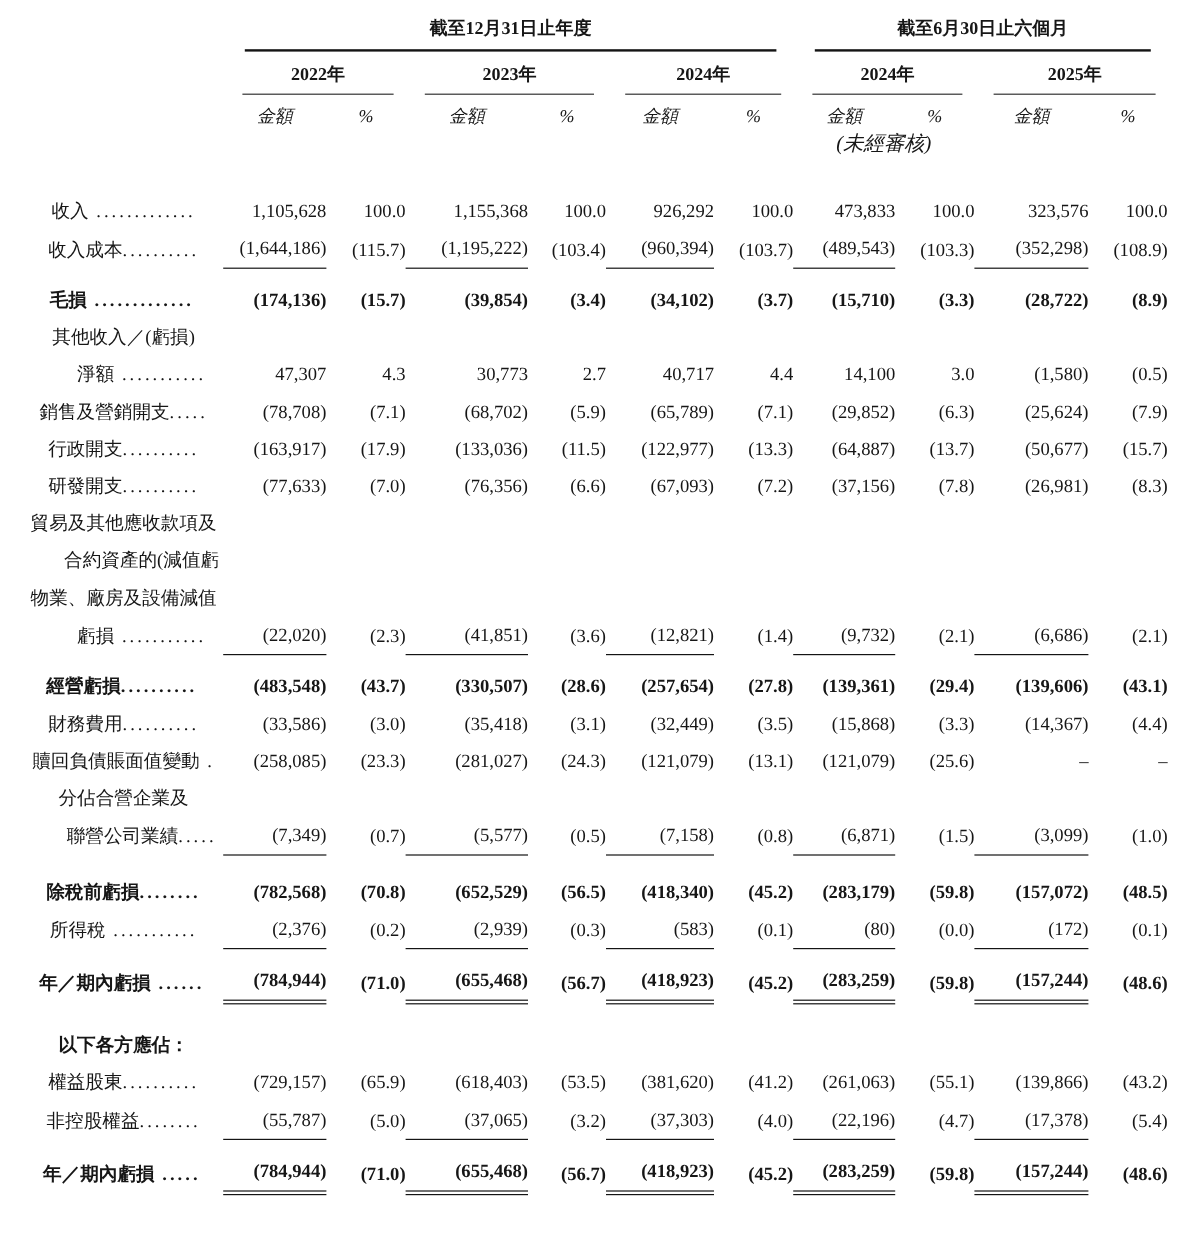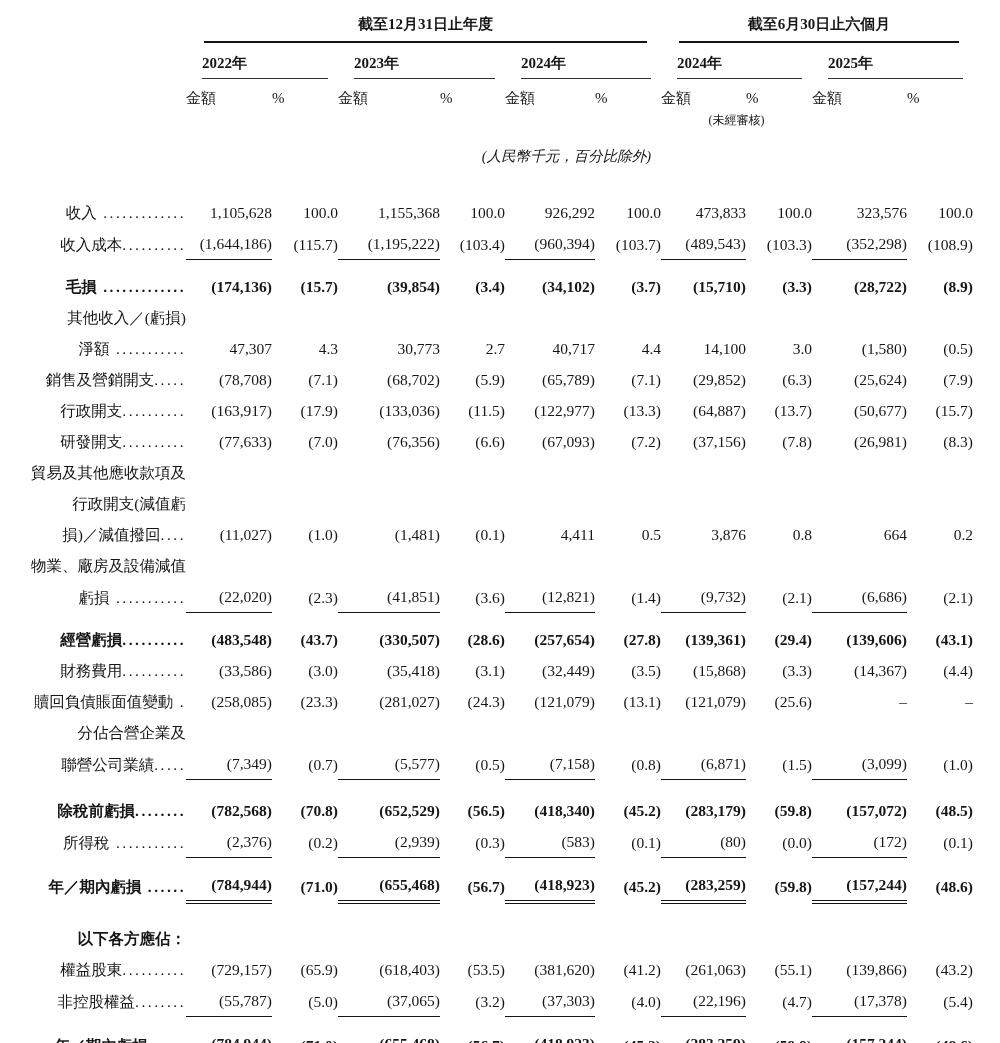--- a/index.html
+++ b/index.html
@@ -6,33 +6,33 @@
   body{
     width:1000px;height:1043px;overflow:hidden;
     background:#ffffff;color:#161616;
     font-family:"Liberation Serif","DejaVu Serif",serif;
   }
   table{border-collapse:collapse;table-layout:fixed;width:973px;margin:6px 0 0 0;}
   th,td{padding:0;font-size:15.5px;line-height:20px;vertical-align:bottom;font-weight:normal;}
   
   th.grp{padding-top:8px;}
   .grule{border-bottom:2px solid #141414;padding-bottom:7px;margin:0 14px 0 18px;text-align:center;font-weight:bold;font-size:15px;}
-  .yrule{border-bottom:1.5px solid #333;padding-bottom:5px;margin:0 10px 0 16px;text-align:left;font-weight:bold;font-size:15px;padding-top:10px;}
-  tr.subhdr td{padding-top:9px;font-size:15px;}
-  tr.unaud td{text-align:center;padding-top:2px;font-size:12px;}
+  .yrule{border-bottom:1.5px solid #333;padding-bottom:5px;margin:0 10px 0 16px;text-align:center;font-weight:bold;font-size:15px;padding-top:10px;}
+  tr.subhdr td{font-style:italic;text-align:center;padding-top:9px;font-size:15px;}
+  tr.unaud td{font-style:italic;text-align:center;padding-top:2px;font-size:17px;}
   td.units{font-style:italic;text-align:right;padding:16px 10px 0 0;font-size:14.5px;}
   
   tr.r td{padding-top:11px;}
   tr.sp-sm td{padding-top:17px;padding-left:17px;}
   tr.sp-md td{padding-top:21px;}
   tr.sp-lg td{padding-top:27px;}
   tr.sp-xl td{padding-top:37px;}
   tr.hasu td{padding-bottom:5px;}
   tr.bold td{font-weight:bold;}
-  td.lblc{padding-left:20px;text-align:right;white-space:nowrap;overflow:hidden;}
+  td.lblc{padding-left:20px;text-align:center;white-space:nowrap;overflow:hidden;}
   td.lblc.ind{padding-left:50px;}
   .dots{letter-spacing:2.5px;}
   td.num{text-align:right;white-space:nowrap;}
   td.u1{border-bottom:1.5px solid #141414;}
   td.u2{border-bottom:4px double #141414;}
 </style>
 </head>
 <body>
 
 <table>
@@ -91,24 +91,20 @@
         <td>%</td>
       </tr>
       <tr class="unaud">
         <th></th>
         <td colspan="2"></td>
         <td colspan="2"></td>
         <td colspan="2"></td>
         <td colspan="2">(未經審核)</td>
         <td colspan="2"></td>
       </tr>
-      <tr>
-        <td class="units" colspan="7">(人民幣千元，百分比除外)</td>
-        <td colspan="4"></td>
-      </tr>
     </thead>
   <tbody id="tbody">
       <tr class="r sp-xl">
         <td class="lblc">收入<span class="dots"> .............</span></td>
         <td class="num">1,105,628</td>
         <td class="num">100.0</td>
         <td class="num">1,155,368</td>
         <td class="num">100.0</td>
         <td class="num">926,292</td>
         <td class="num">100.0</td>
@@ -197,35 +193,22 @@
         <td class="num">(37,156)</td>
         <td class="num">(7.8)</td>
         <td class="num">(26,981)</td>
         <td class="num">(8.3)</td>
       </tr>
       <tr class="r">
         <td class="lblc">貿易及其他應收款項及</td>
         <td colspan="10"></td>
       </tr>
       <tr class="r">
-        <td class="lblc ind">行政開支(減值虧</td>
-        <td colspan="10"></td>
-      </tr>
-      <tr class="r">
-        <td class="lblc ind">損)／減值撥回<span class="dots">....</span></td>
-        <td class="num">(11,027)</td>
-        <td class="num">(1.0)</td>
-        <td class="num">(1,481)</td>
-        <td class="num">(0.1)</td>
-        <td class="num">4,411</td>
-        <td class="num">0.5</td>
-        <td class="num">3,876</td>
-        <td class="num">0.8</td>
-        <td class="num">664</td>
-        <td class="num">0.2</td>
+        <td class="lblc ind">合約資產的(減值虧</td>
+        <td colspan="10"></td>
       </tr>
       <tr class="r">
         <td class="lblc">物業、廠房及設備減值</td>
         <td colspan="10"></td>
       </tr>
       <tr class="r hasu">
         <td class="lblc ind">虧損<span class="dots"> ...........</span></td>
         <td class="num u1">(22,020)</td>
         <td class="num">(2.3)</td>
         <td class="num u1">(41,851)</td>

